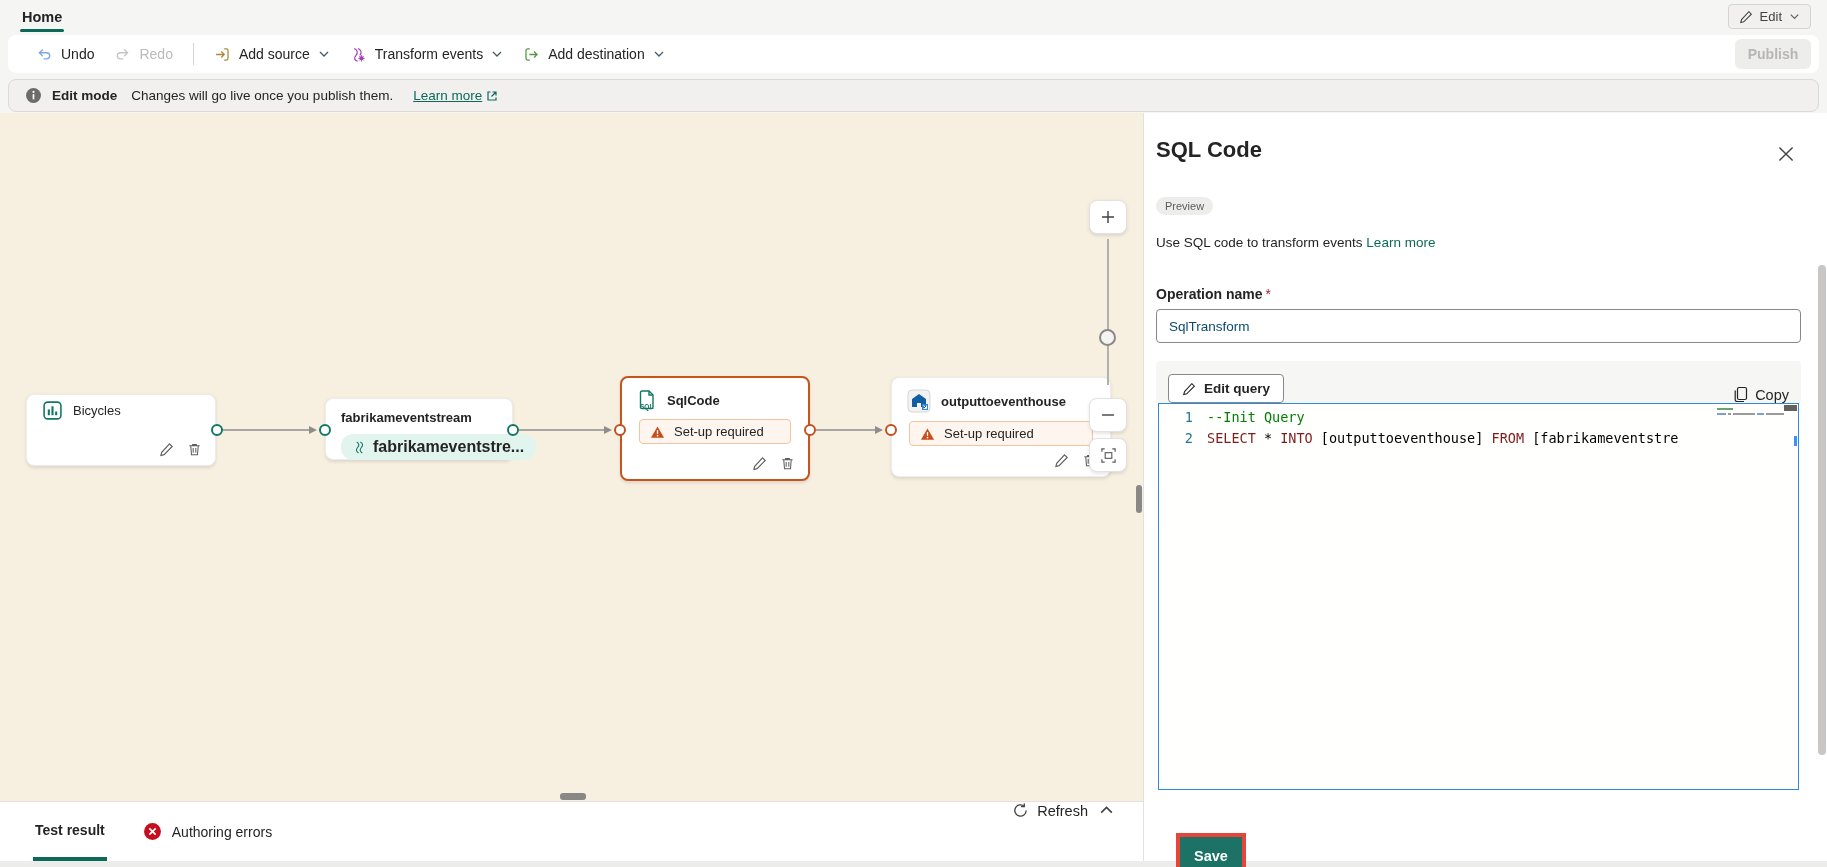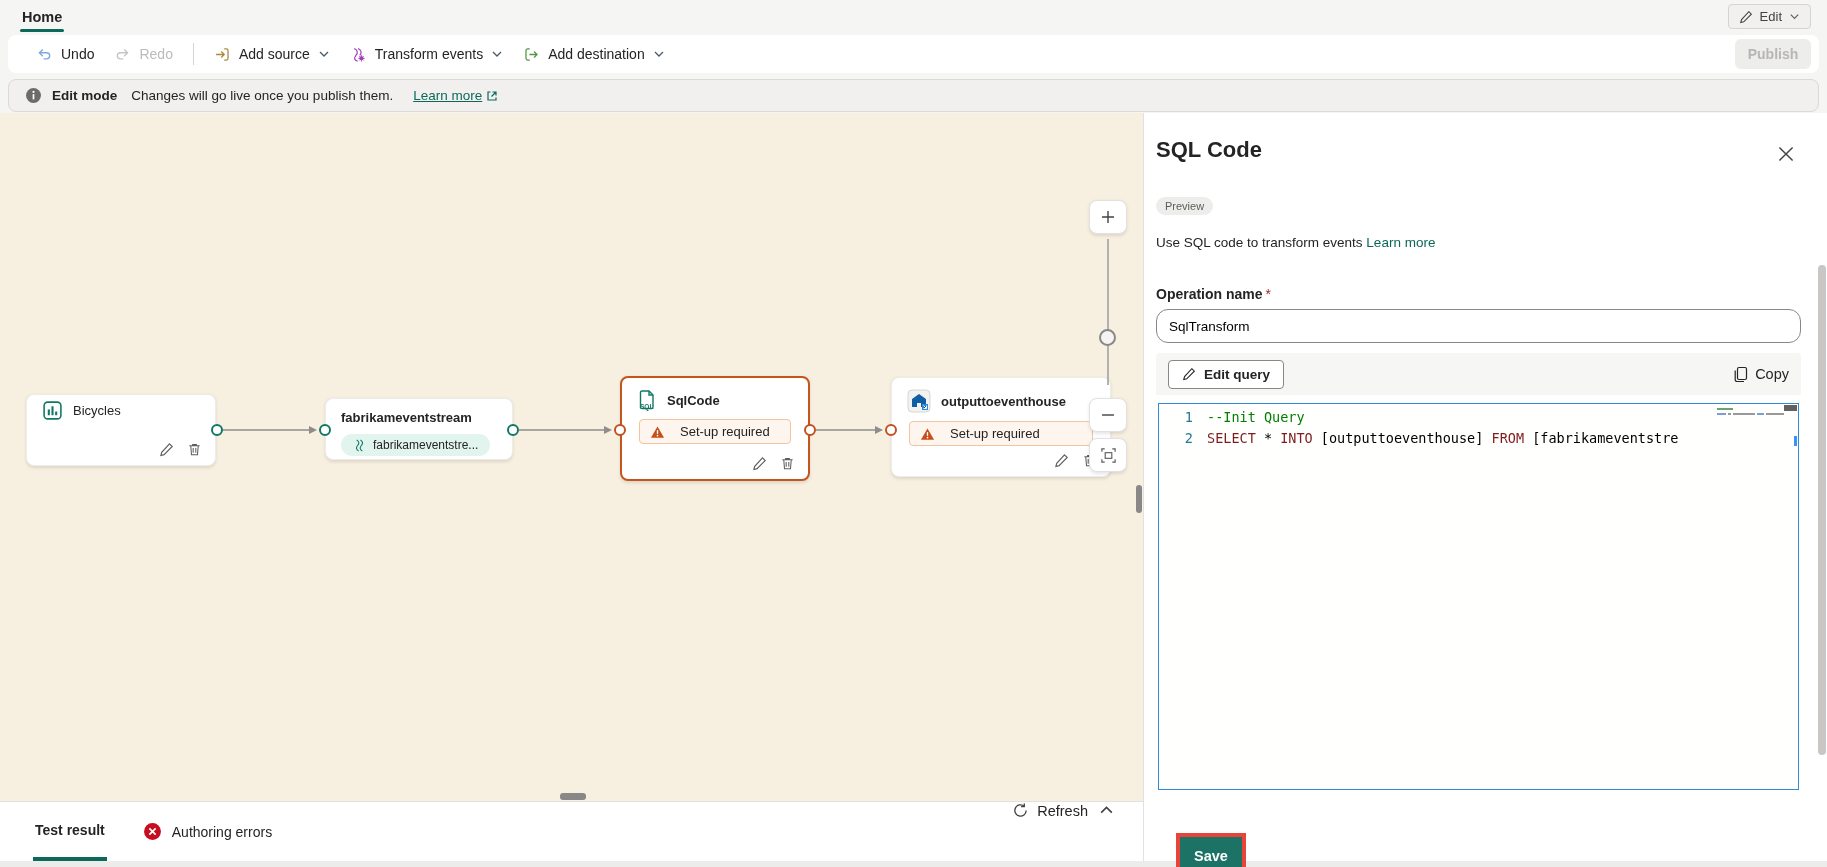--- a/index.html
+++ b/index.html
@@ -36,22 +36,22 @@
   .canvas { position:absolute; left:0; top:113px; width:1143px; height:688px; background:#f7efe0; overflow:hidden; }
   .edges { position:absolute; left:0; top:0; }
 
   .node { position:absolute; background:#fff; border:1px solid #ececea; border-radius:8px; box-shadow:0 1.6px 3.6px rgba(0,0,0,.10); }
   .node.selected { border:2px solid #c4551d; }
   .node-head { display:flex; align-items:center; gap:10px; padding:5px 16px 0 15px; font-size:13px; }
   .node-title { font-weight:600; }
   .node-title.regular { font-weight:400; }
   .node-actions { position:absolute; right:13px; bottom:8px; display:flex; gap:13px; }
   .node-actions .act { cursor:pointer; }
-  .stream-pill { display:inline-flex; align-items:center; gap:7px; background:#e2f4ee; border-radius:12px; padding:4px 12px; margin:9px 0 0 15px; font-size:12px; color:#242424; }
-  .warn-pill { display:flex; align-items:center; gap:15px; border:1px solid #f2c4a0; background:#fdf5ee; border-radius:4px; padding:4px 10px; margin:8px 17px 0 17px; font-size:13px; }
+  .stream-pill { display:inline-flex; align-items:center; gap:7px; background:#e2f4ee; border-radius:12px; padding:4px 12px; margin:9px 0 0 15px; font-size:16px; color:#242424;font-weight:bold; }
+  .warn-pill { display:flex; align-items:center; gap:9px; border:1px solid #f2c4a0; background:#fdf5ee; border-radius:4px; padding:4px 10px; margin:8px 17px 0 17px; font-size:13px; }
 
   .port { position:absolute; width:12px; height:12px; border-radius:50%; background:#fff; border:2px solid #117865; }
   .port.warn { border-color:#c4501e; }
 
   
   .zoom-btn { position:absolute; width:38px; height:34px; background:#fff; border:1px solid #e4e2e0; border-radius:8px; box-shadow:0 1.6px 3.6px rgba(0,0,0,.10); display:flex; align-items:center; justify-content:center; cursor:pointer; color:#424242; }
   .zoom-track { position:absolute; left:1107px; top:126px; width:2px; height:146px; background:#b3b1af; }
   .zoom-handle { position:absolute; left:1099px; top:216px; width:17px; height:17px; border-radius:50%; background:#f5f4f2; border:2px solid #8a8886; cursor:pointer; }
   .vscroll-thumb { position:absolute; left:1136px; top:372px; width:6px; height:28px; background:#8a8886; border-radius:3px; }
   .hscroll-thumb { position:absolute; left:560px; top:680px; width:26px; height:7px; background:#8a8886; border-radius:3px; }
@@ -67,22 +67,22 @@
 
   
   .panel { position:absolute; left:1143px; top:113px; width:684px; height:748px; background:#fff; border-left:1px solid #e3e1df; }
   .panel-title { position:absolute; left:12px; top:24px; font-size:22px; font-weight:700; }
   .panel-close { position:absolute; right:30px; top:30px; width:22px; height:22px; cursor:pointer; }
   .preview-badge { position:absolute; left:12px; top:84px; background:#ededeb; color:#5c5c5c; font-size:11px; border-radius:10px; padding:3px 9px; }
   .panel-desc { position:absolute; left:12px; top:122px; font-size:13.5px; }
   .panel-desc a { color:#0c695a; text-decoration:none; cursor:pointer; }
   .op-label { position:absolute; left:12px; top:173px; font-size:14px; font-weight:700; }
   .req-mark { color:#a4262c; font-weight:400; margin-left:3px; }
-  .op-input { position:absolute; left:12px; top:196px; width:645px; height:34px; border:1px solid #8a8886; border-radius:12px; padding:0 12px; font-size:13.5px; font-family:"Liberation Sans",sans-serif; color:#000000; background:#fff; }
-  .query-toolbar { position:absolute; left:12px; top:240px; width:645px; height:42px; background:#f6f6f5; border-radius:4px 4px 0 0; display:flex; align-items:center; padding:0 12px; }
+  .op-input { position:absolute; left:12px; top:196px; width:645px; height:34px; border:1px solid #8a8886; border-radius:4px; padding:0 12px; font-size:13.5px; font-family:"Liberation Sans",sans-serif; color:#0c4a6e; background:#fff; }
+  .query-toolbar { position:absolute; left:12px; top:248px; width:645px; height:42px; background:#f6f6f5; border-radius:4px 4px 0 0; display:flex; align-items:flex-end; padding:0 12px; }
   .edit-query-btn { display:flex; align-items:center; gap:8px; height:29px; background:#fff; border:1px solid #8a8886; border-radius:4px; padding:0 13px; font-size:13.5px; font-weight:700; cursor:pointer; }
   .copy-btn { margin-left:auto; display:flex; align-items:center; gap:6px; font-size:14.5px; cursor:pointer; }
 
   
   .editor { position:absolute; left:14px; top:290px; width:641px; height:387px; border:1px solid #2e8bd9; background:#fffffe; overflow:hidden; font-family:"DejaVu Sans Mono", monospace; font-size:13.5px; }
   .code-row { display:flex; height:21px; line-height:21px; }
   .ln { width:48px; text-align:right; padding-right:14px; color:#237893; flex:none; }
   .code-text { white-space:pre; overflow:hidden; width:497px; }
   .tok-k { color:#7f1d1d; }
   .tok-c { color:#008000; }

